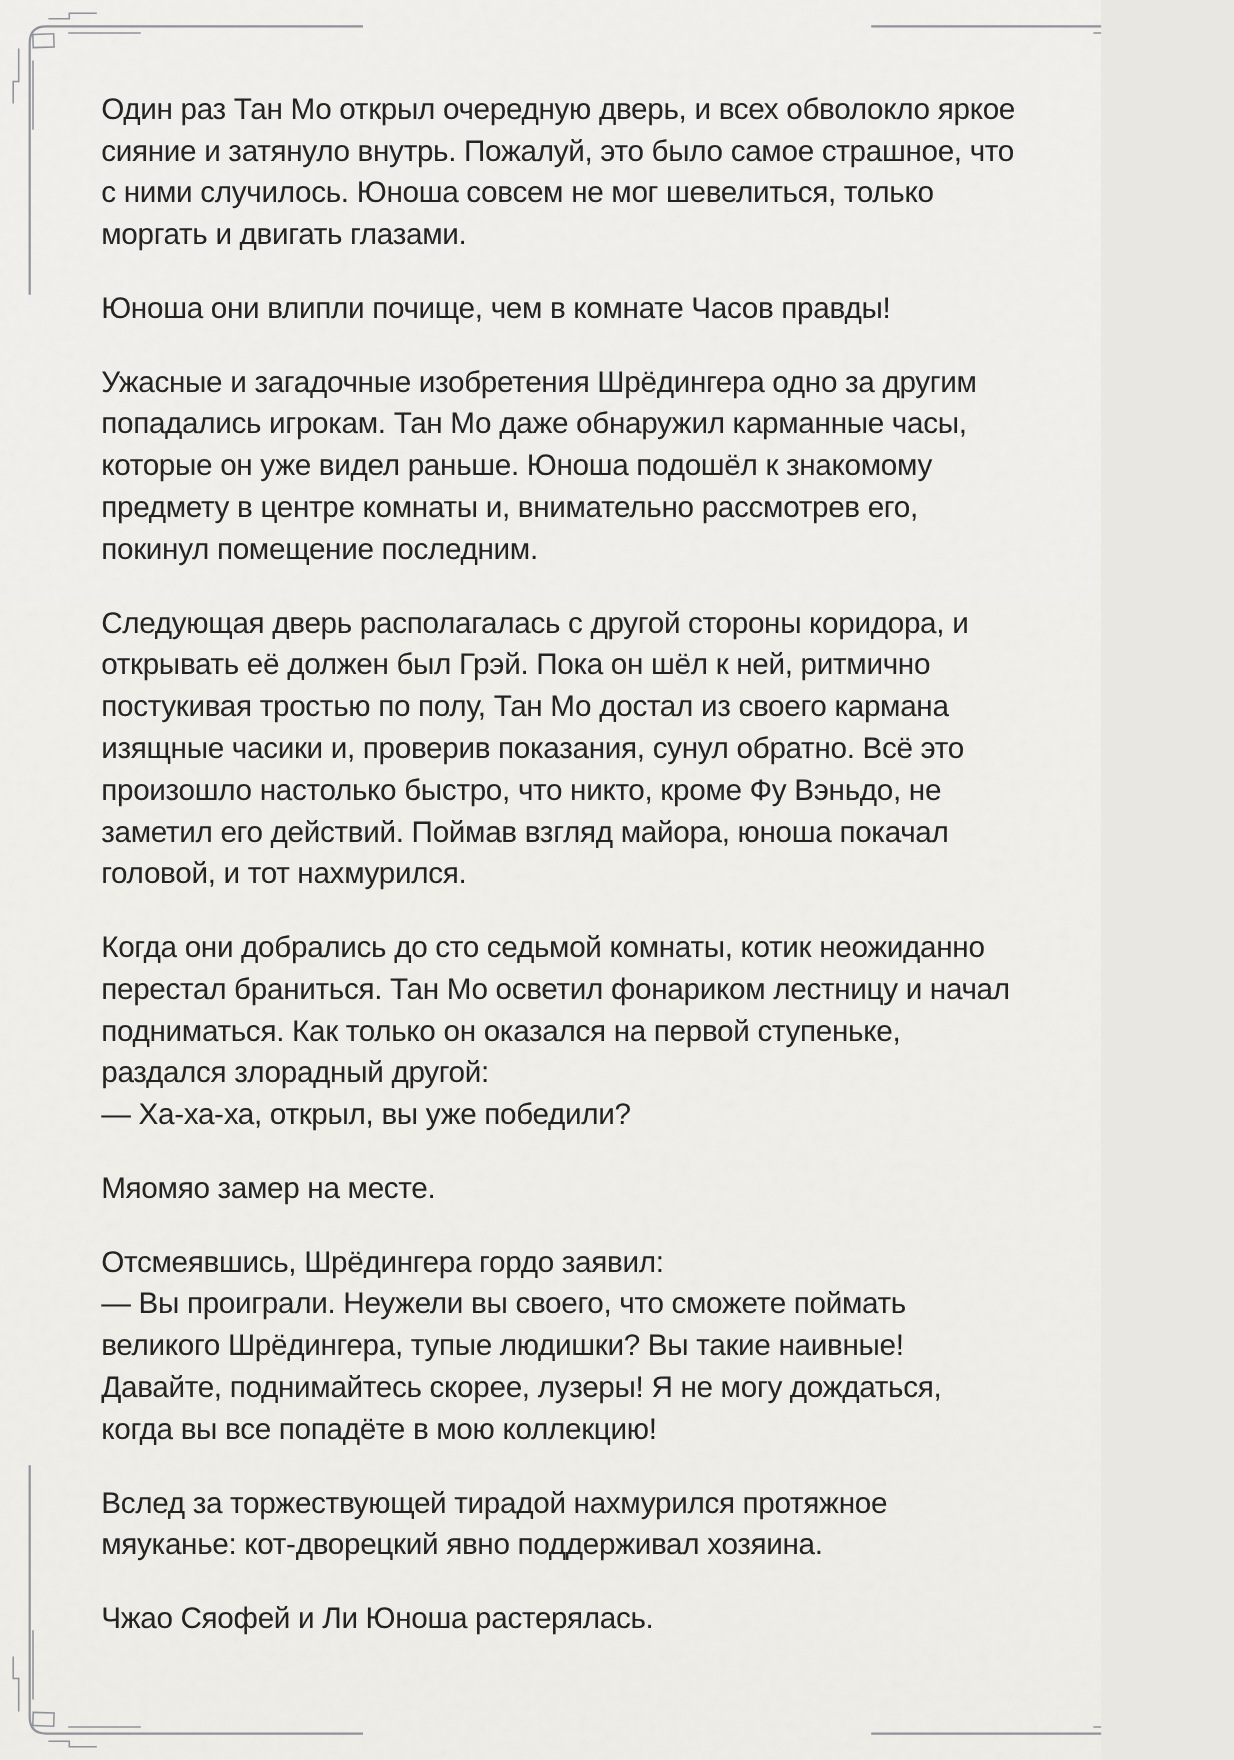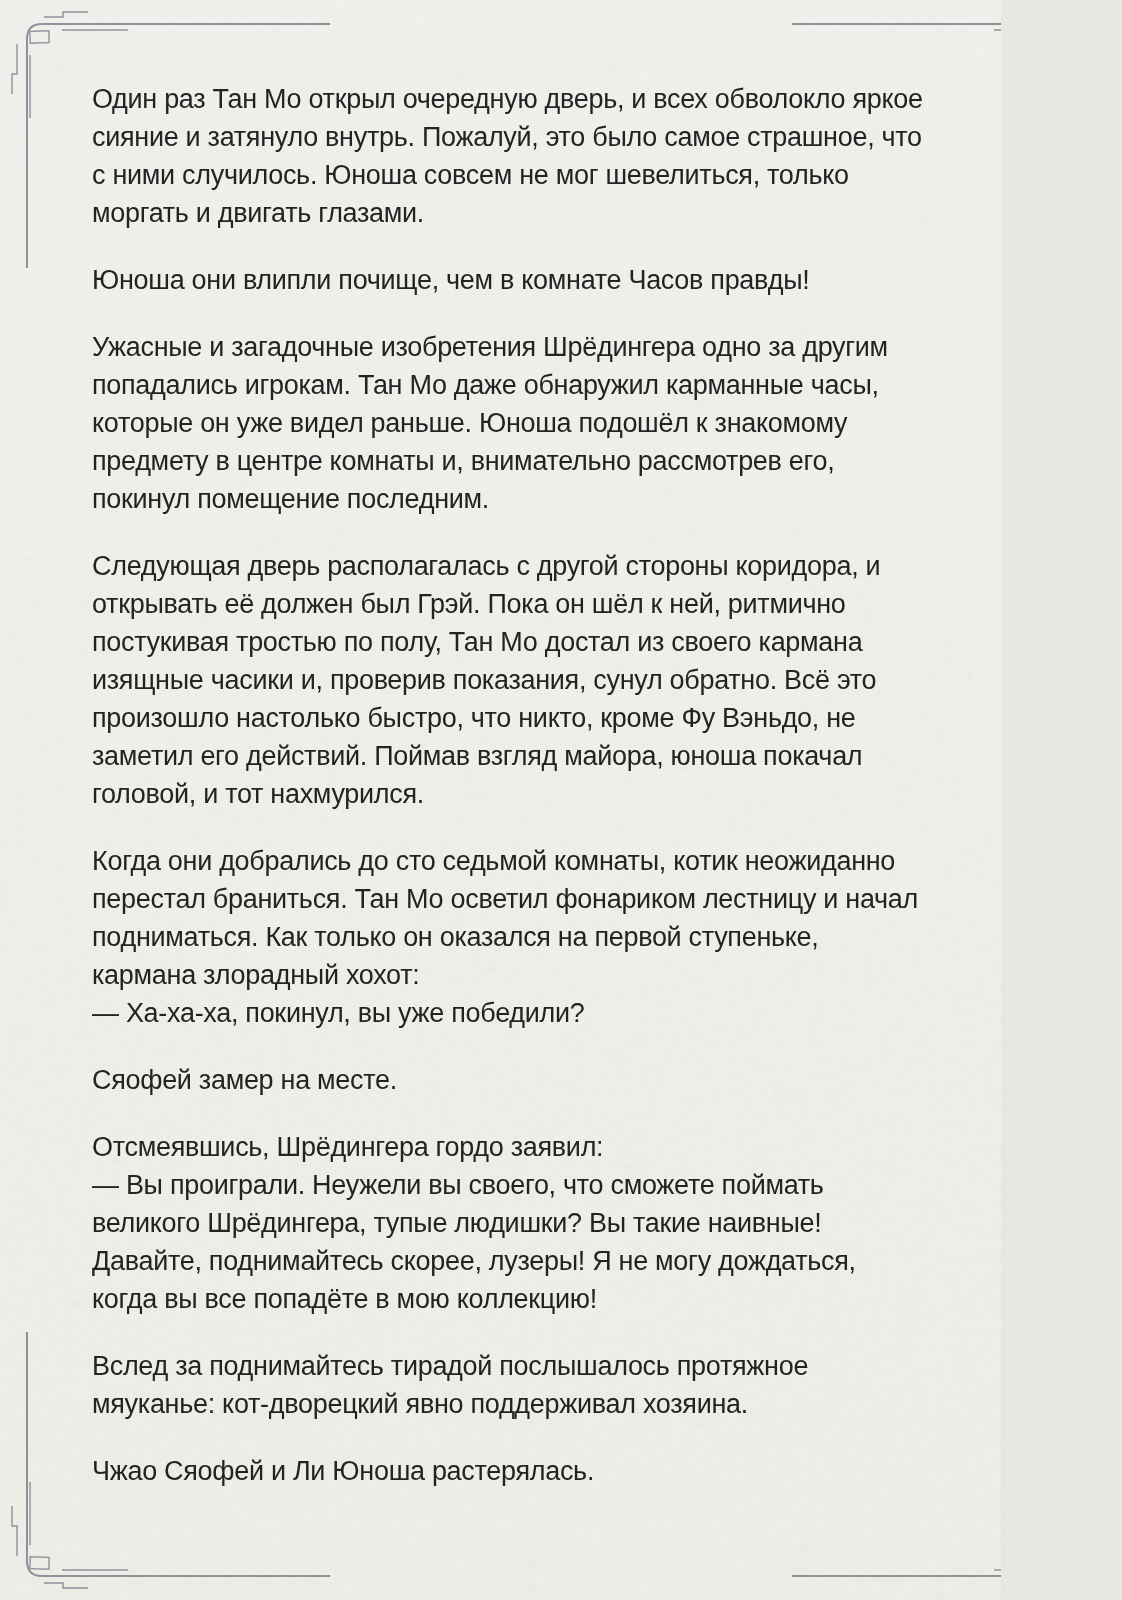--- a/index.html
+++ b/index.html
@@ -77,32 +77,32 @@
       <p class="para">
         <span class="line-seg">Юноша они влипли почище, чем в комнате Часов правды!</span>
       </p>
       <p class="para">
         <span class="line-seg">Ужасные и загадочные изобретения Шрёдингера одно за другим попадались игрокам. Тан Мо даже обнаружил карманные часы, которые он уже видел раньше. Юноша подошёл к знакомому предмету в центре комнаты и, внимательно рассмотрев его, покинул помещение последним.</span>
       </p>
       <p class="para">
         <span class="line-seg">Следующая дверь располагалась с другой стороны коридора, и открывать её должен был Грэй. Пока он шёл к ней, ритмично постукивая тростью по полу, Тан Мо достал из своего кармана изящные часики и, проверив показания, сунул обратно. Всё это произошло настолько быстро, что никто, кроме Фу Вэньдо, не заметил его действий. Поймав взгляд майора, юноша покачал головой, и тот нахмурился.</span>
       </p>
       <p class="para">
-        <span class="line-seg">Когда они добрались до сто седьмой комнаты, котик неожиданно перестал браниться. Тан Мо осветил фонариком лестницу и начал подниматься. Как только он оказался на первой ступеньке, кармана злорадный хохот:</span>
-        <span class="line-seg">— Ха-ха-ха, покинул, вы уже победили?</span>
+        <span class="line-seg">Когда они добрались до сто седьмой комнаты, котик неожиданно перестал браниться. Тан Мо осветил фонариком лестницу и начал подниматься. Как только он оказался на первой ступеньке, раздался злорадный другой:</span>
+        <span class="line-seg">— Ха-ха-ха, открыл, вы уже победили?</span>
       </p>
       <p class="para">
-        <span class="line-seg">Сяофей замер на месте.</span>
+        <span class="line-seg">Мяомяо замер на месте.</span>
       </p>
       <p class="para">
         <span class="line-seg">Отсмеявшись, Шрёдингера гордо заявил:</span>
         <span class="line-seg">— Вы проиграли. Неужели вы своего, что сможете поймать великого Шрёдингера, тупые людишки? Вы такие наивные! Давайте, поднимайтесь скорее, лузеры! Я не могу дождаться, когда вы все попадёте в мою коллекцию!</span>
       </p>
       <p class="para">
-        <span class="line-seg">Вслед за поднимайтесь тирадой послышалось протяжное мяуканье: кот-дворецкий явно поддерживал хозяина.</span>
+        <span class="line-seg">Вслед за торжествующей тирадой нахмурился протяжное мяуканье: кот-дворецкий явно поддерживал хозяина.</span>
       </p>
       <p class="para">
         <span class="line-seg">Чжао Сяофей и Ли Юноша растерялась.</span>
       </p>
     </main>
 
   <svg class="texture" viewBox="0 0 1122 1600" xmlns="http://www.w3.org/2000/svg" aria-hidden="true">
     <filter id="paper-noise">
       <feTurbulence type="fractalNoise" baseFrequency="0.11" numOctaves="3" seed="7" stitchTiles="stitch"></feTurbulence>
       <feColorMatrix type="saturate" values="0"></feColorMatrix>

